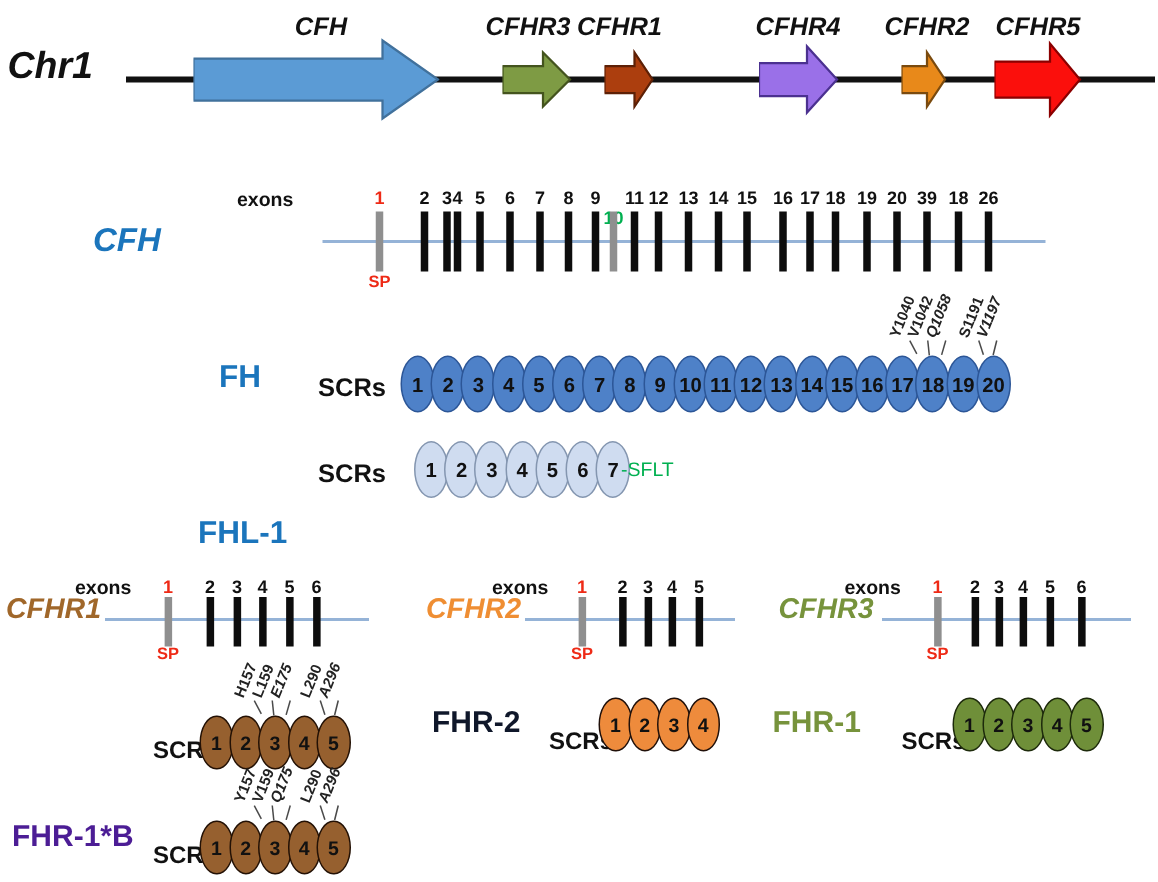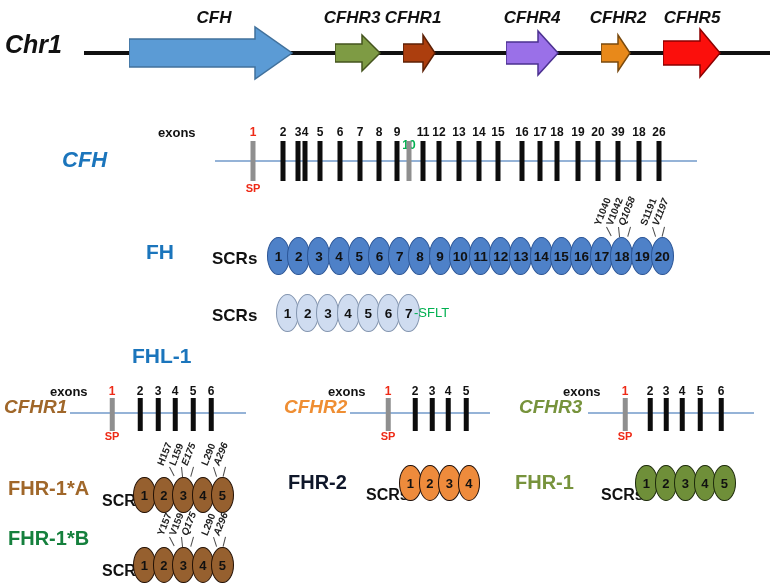--- a/index.html
+++ b/index.html
@@ -374,21 +374,20 @@
         <div class="tick"></div>
       </div>
 
       <div class="exon" style="left: 141px;">
         <span class="exnum">6</span>
         <div class="tick"></div>
       </div>
     </div>
   <span class="abs sp" style="left:112px;top:430px">SP</span>
 
-  <span class="abs protein-label" style="left: 8px; top: 477px; color: rgb(160, 103, 42);">FHR-1*A</span>
   <span class="abs scrs-label sm" style="left:102px;top:492px">SCRs</span>
   <div class="scr-row sm" style="left: 133px; top: 477px; --f: #96602F; --s: #231105;">
 
       <div class="scr">
         <span>1</span>
       </div>
 
       <div class="scr">
         <span>2</span>
       </div>
@@ -423,21 +422,21 @@
 
       <div class="slot">
         <span>L290</span>
       </div>
 
       <div class="slot">
         <span style="font-style: italic;">A296</span>
       </div>
     </div>
 
-  <span class="abs protein-label" style="left: 8px; top: 527px; color: #15803d;">FHR-1*B</span>
+  <span class="abs protein-label" style="left: 8px; top: 547px; color: #4c1d95;">FHR-1*B</span>
   <span class="abs scrs-label sm" style="left:102px;top:562px">SCRs</span>
   <div class="scr-row sm" style="left: 133px; top: 547px; --f: #96602F; --s: #231105;">
 
       <div class="scr">
         <span>1</span>
       </div>
 
       <div class="scr">
         <span>2</span>
       </div>

